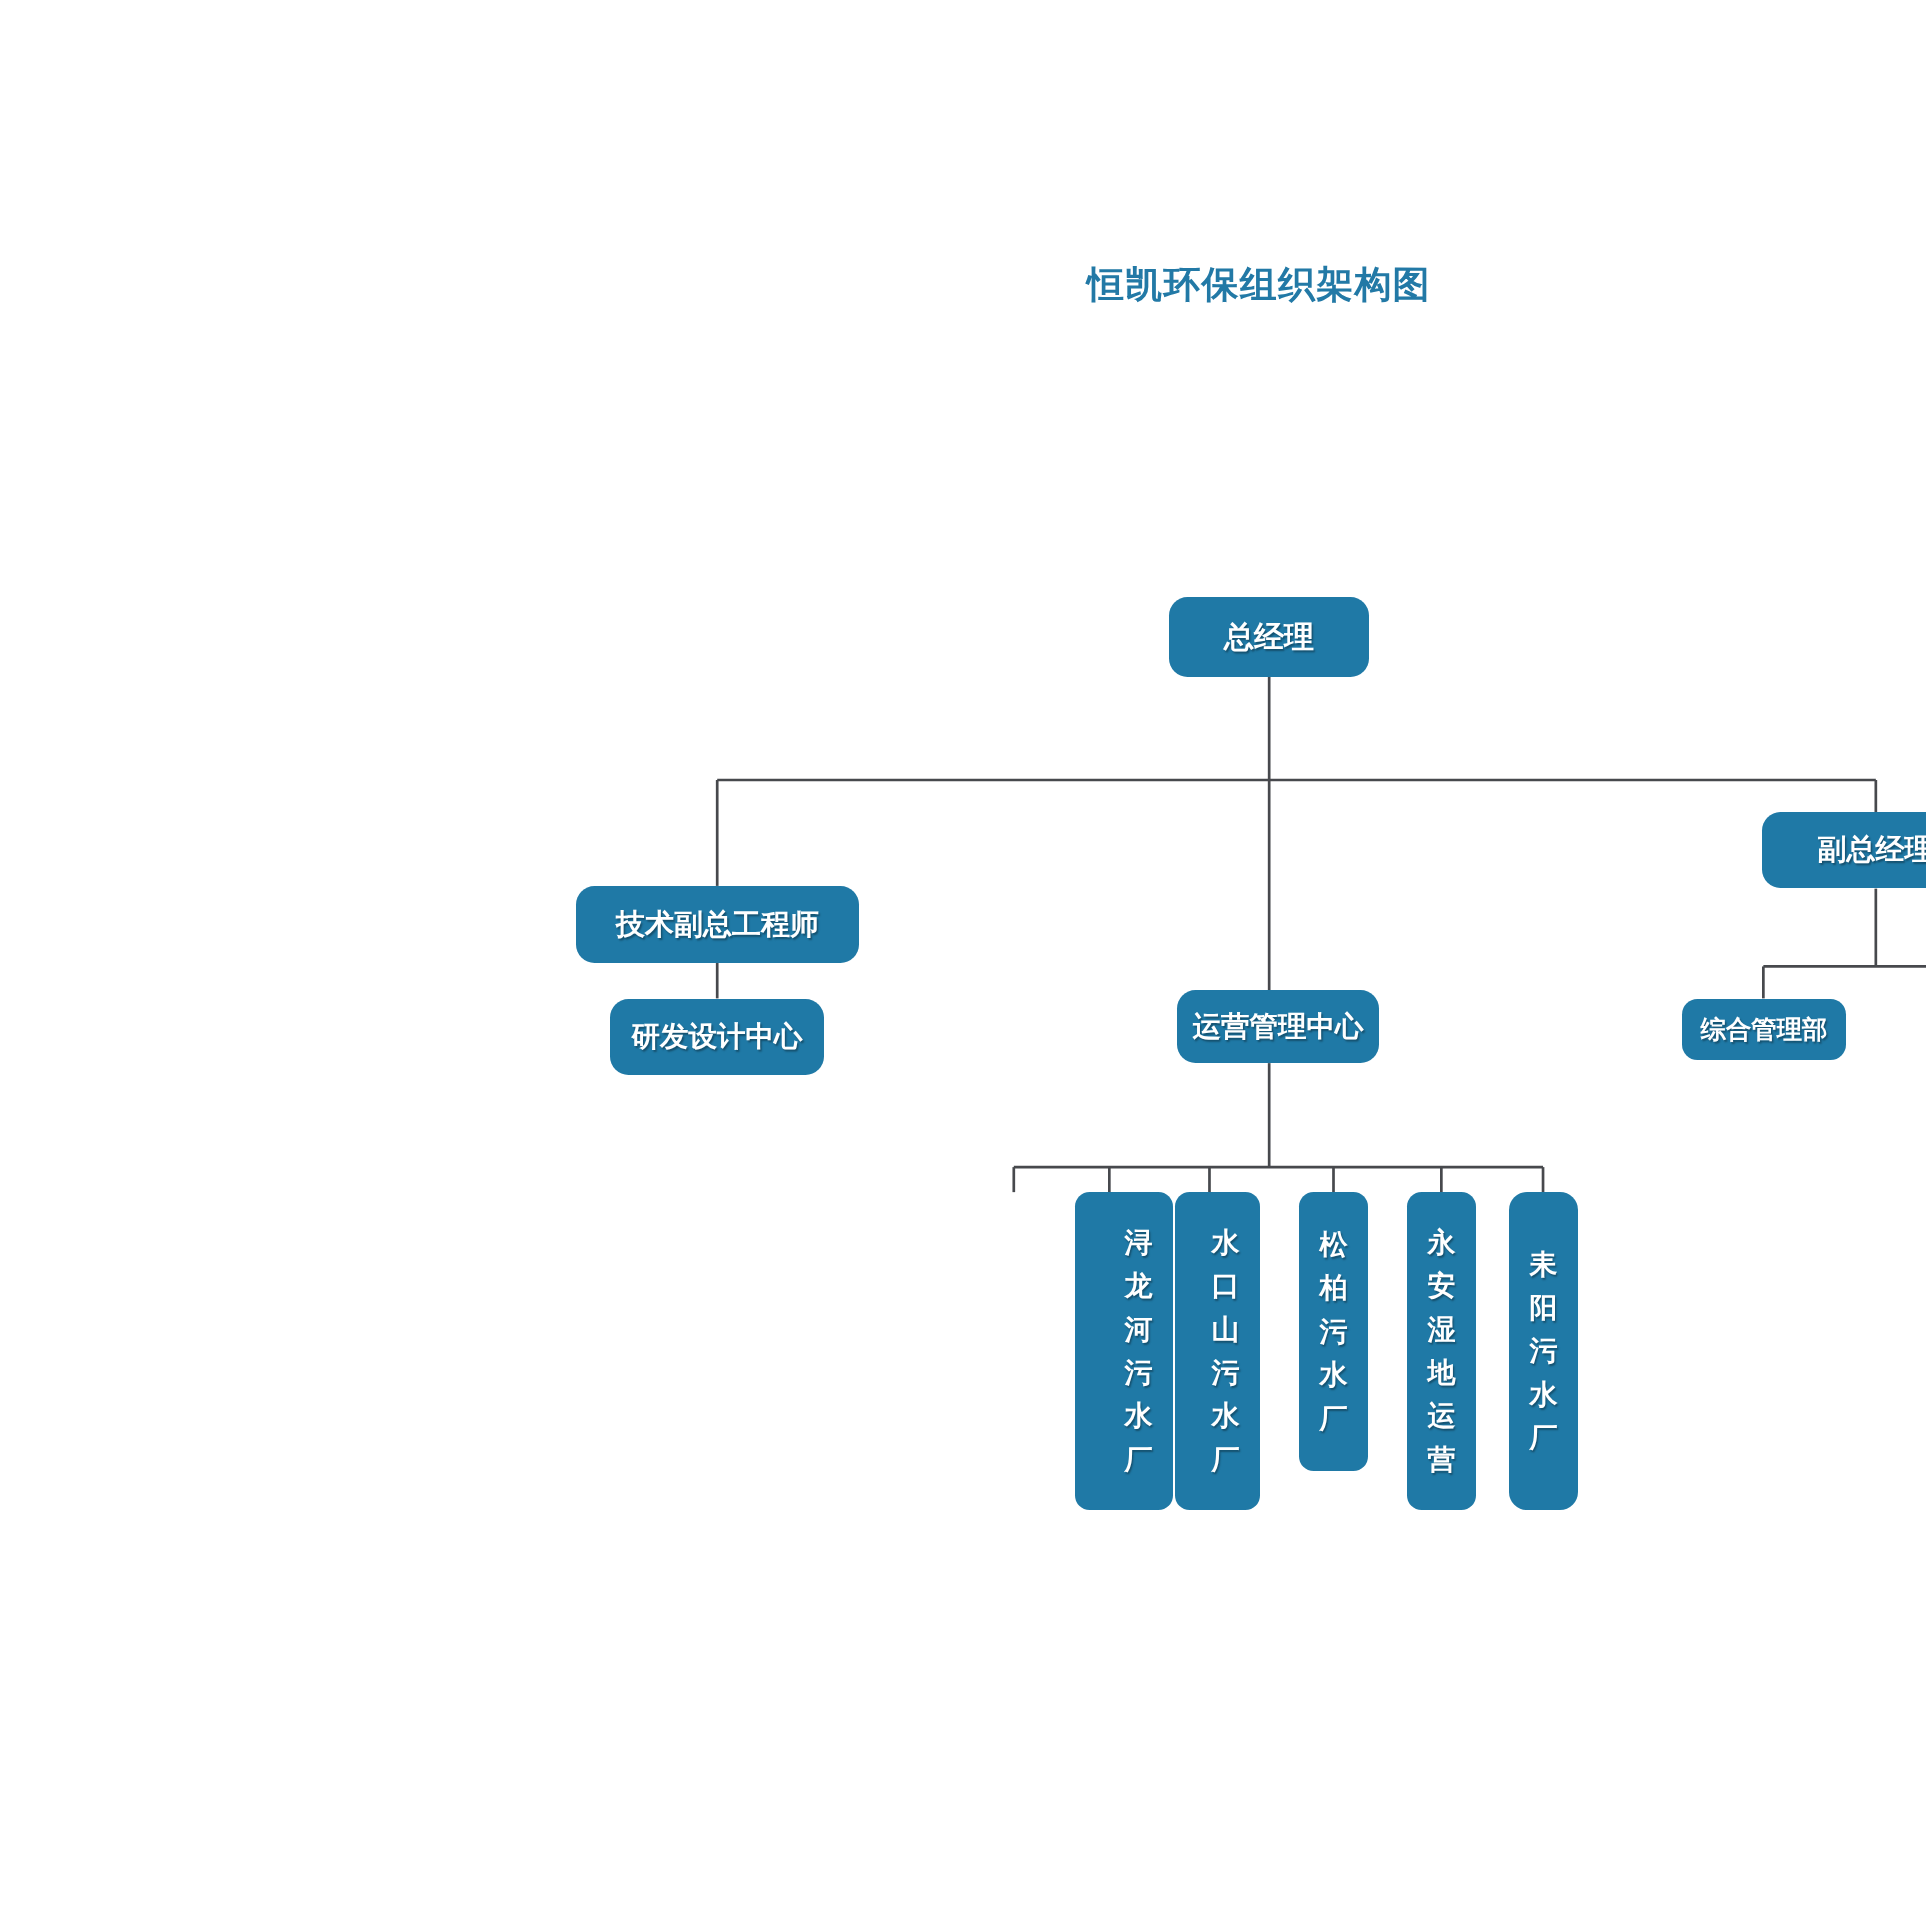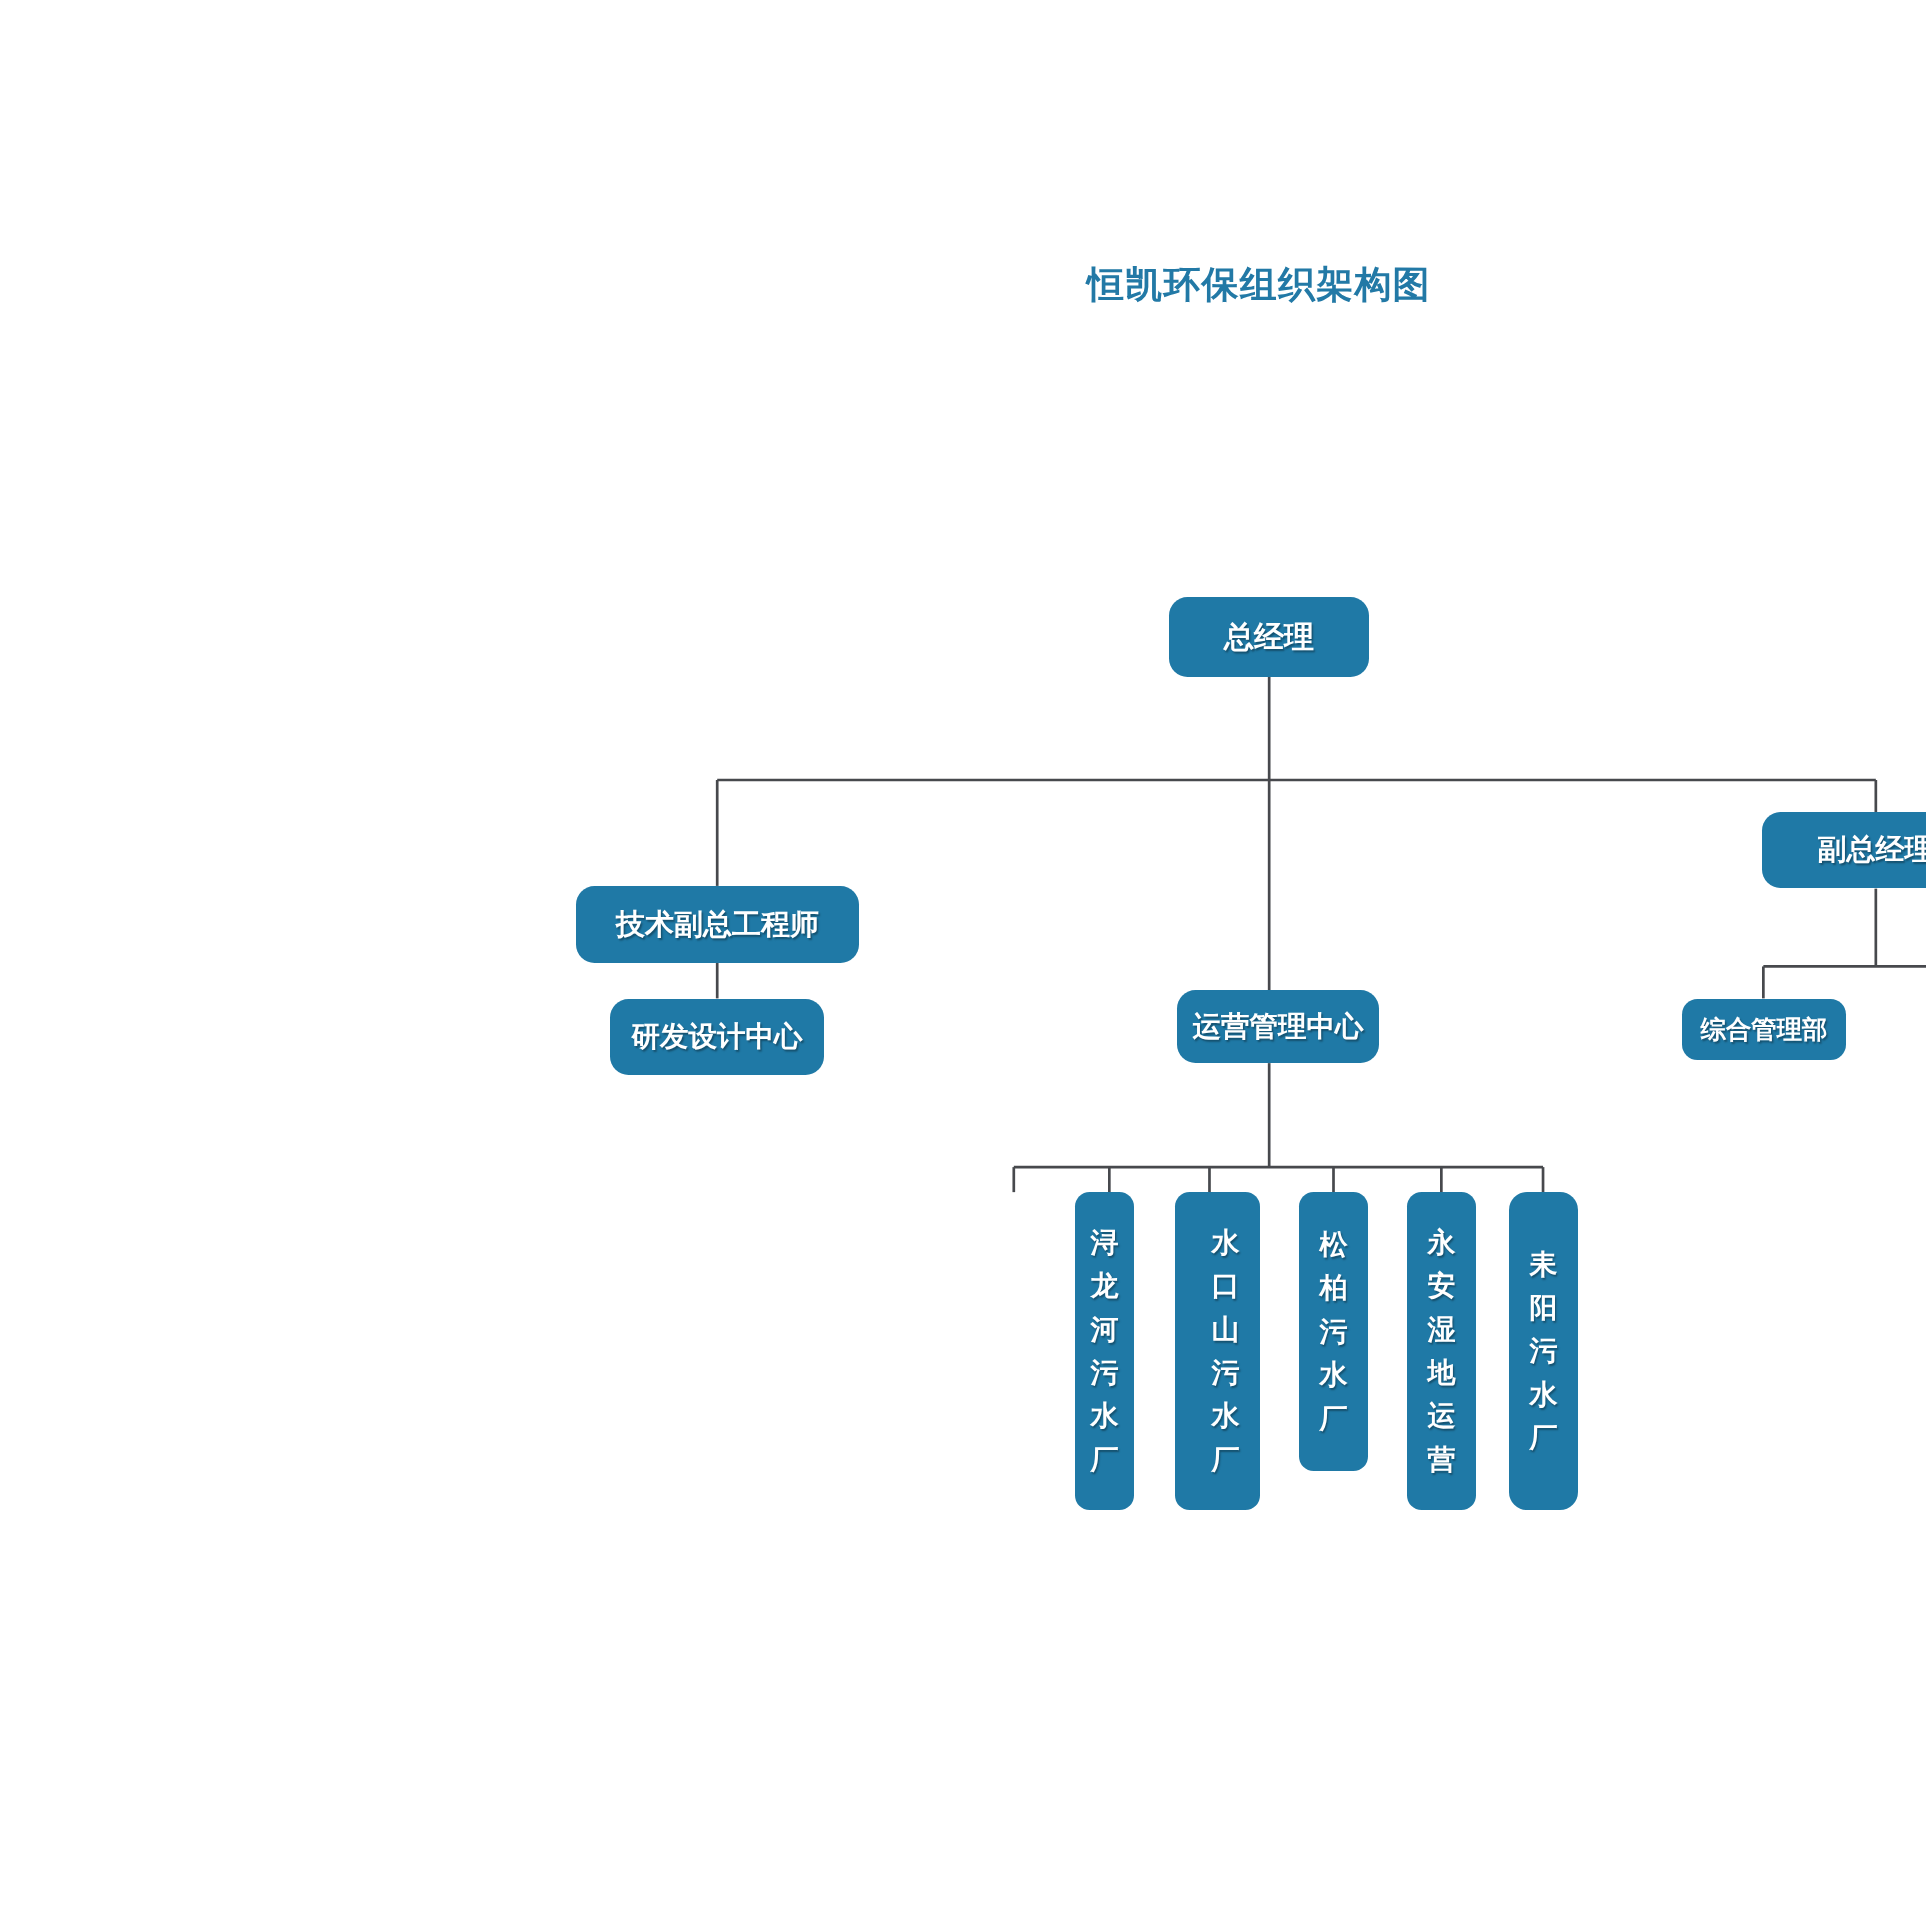--- a/index.html
+++ b/index.html
@@ -103,21 +103,21 @@
     <span class="lbl">技术副总工程师</span>
   </div>
   <div class="hbox" style="left:610px;top:999px;width:214px;height:76px;font-size:28.5px;">
     <span class="lbl">研发设计中心</span>
   </div>
 
   <div class="hbox" style="left:1168px;top:990px;width:202px;height:73px;font-size:28.5px;margin-left:9px;">
     <span class="lbl">运营管理中心</span>
   </div>
 
-  <div class="vbox" style="left:1075px;top:1192px;width:59px;height:318px;font-size:28px;">
+  <div class="vbox" style="left:1075px;top:1192px;width:69px;height:318px;font-size:28px;padding-left:29px;">
     <span class="vlbl">浔龙河污水厂</span>
   </div>
   <div class="vbox" style="left:1175px;top:1192px;width:69px;height:318px;font-size:28px;padding-left:16px;">
     <span class="vlbl">水口山污水厂</span>
   </div>
   <div class="vbox" style="left:1299px;top:1192px;width:69px;height:279px;font-size:28px;">
     <span class="vlbl">松柏污水厂</span>
   </div>
   <div class="vbox" style="left:1407px;top:1192px;width:69px;height:318px;font-size:28px;">
     <span class="vlbl">永安湿地运营</span>

